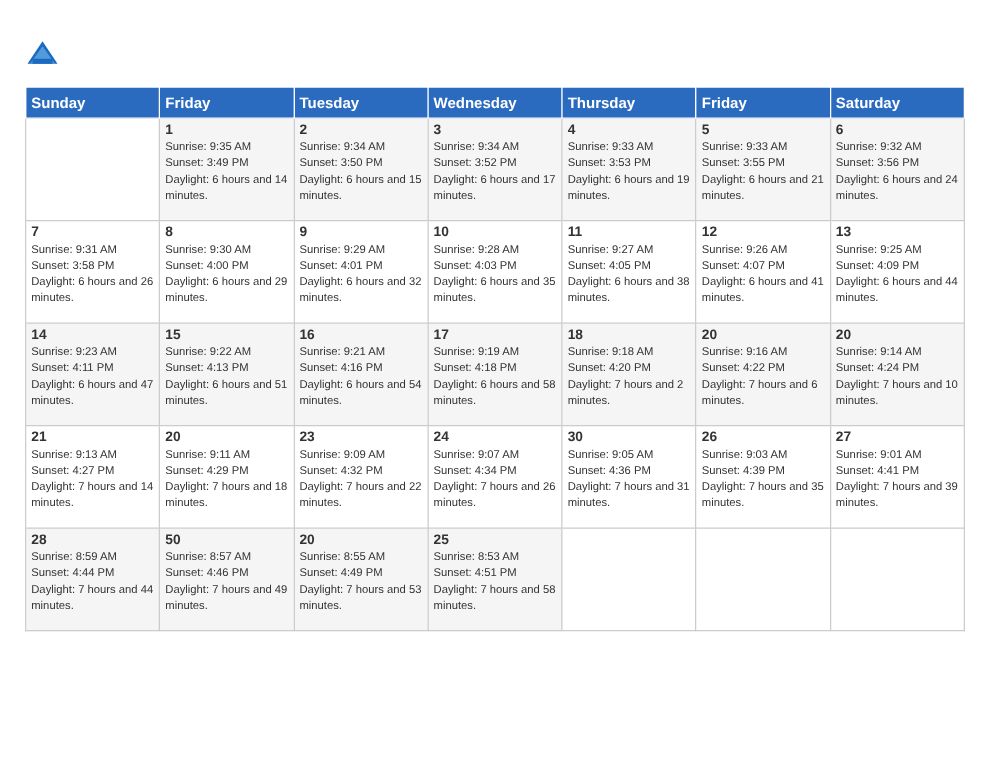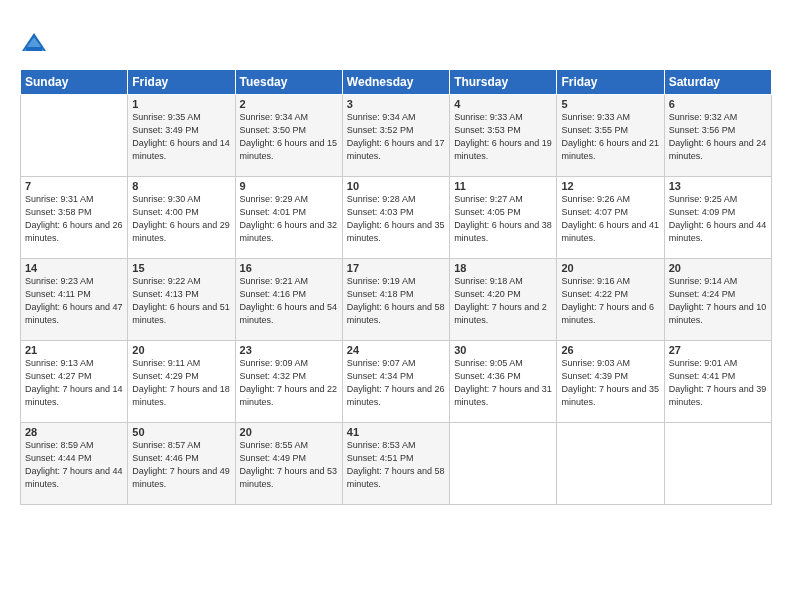--- a/index.html
+++ b/index.html
@@ -255,21 +255,21 @@
           </td>
           <td>
             <span class="day-num">50</span>
             <div class="cell-content">Sunrise: 8:57 AM<br>Sunset: 4:46 PM<br>Daylight: 7 hours and 49 minutes.</div>
           </td>
           <td>
             <span class="day-num">20</span>
             <div class="cell-content">Sunrise: 8:55 AM<br>Sunset: 4:49 PM<br>Daylight: 7 hours and 53 minutes.</div>
           </td>
           <td>
-            <span class="day-num">41</span>
+            <span class="day-num">25</span>
             <div class="cell-content">Sunrise: 8:53 AM<br>Sunset: 4:51 PM<br>Daylight: 7 hours and 58 minutes.</div>
           </td>
           <td class="empty-cell"></td>
           <td class="empty-cell"></td>
           <td class="empty-cell"></td>
         </tr>
       </tbody>
   </table>
 </div>
 

